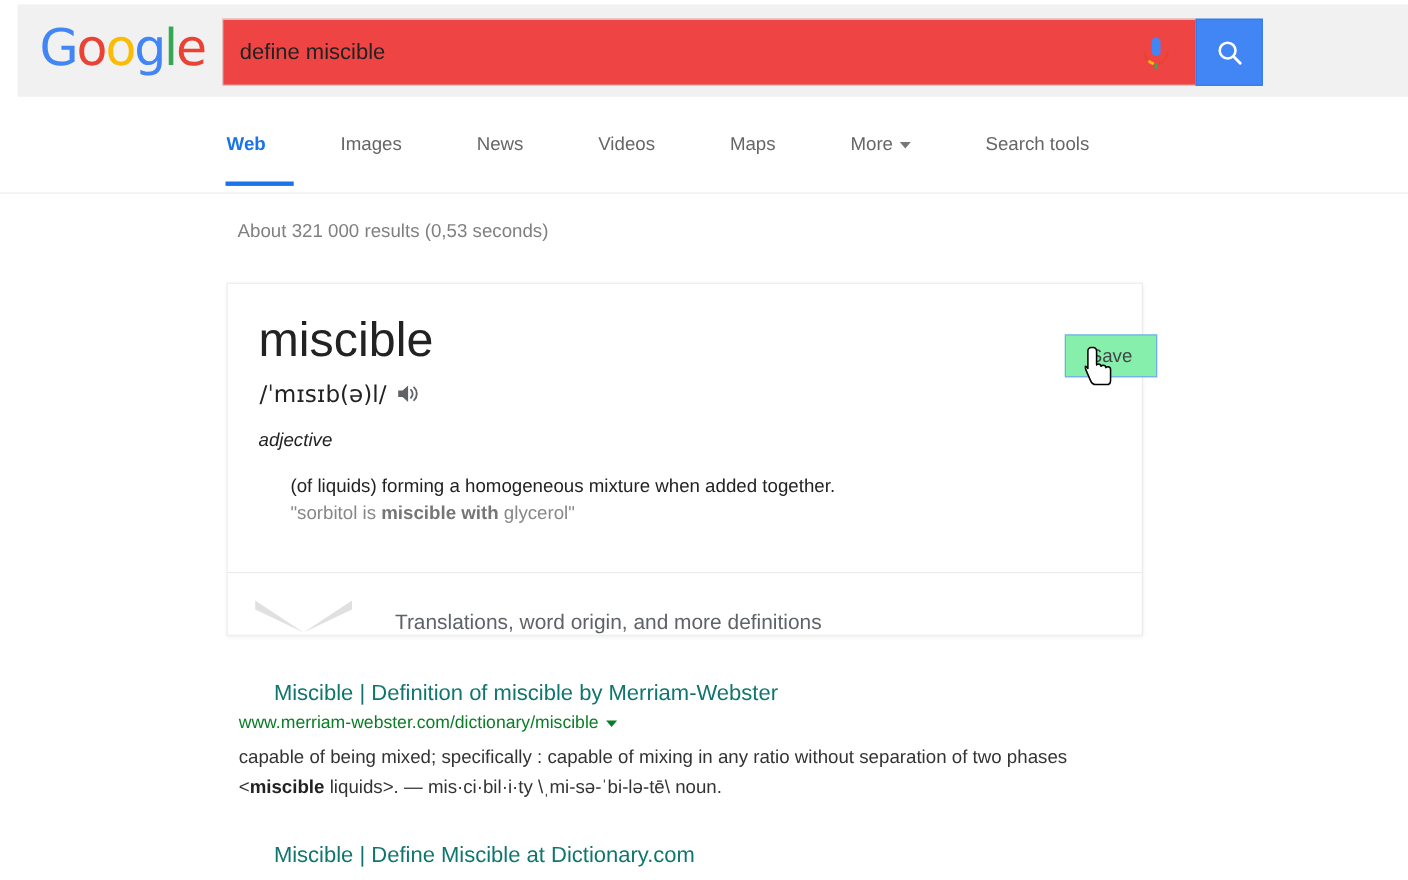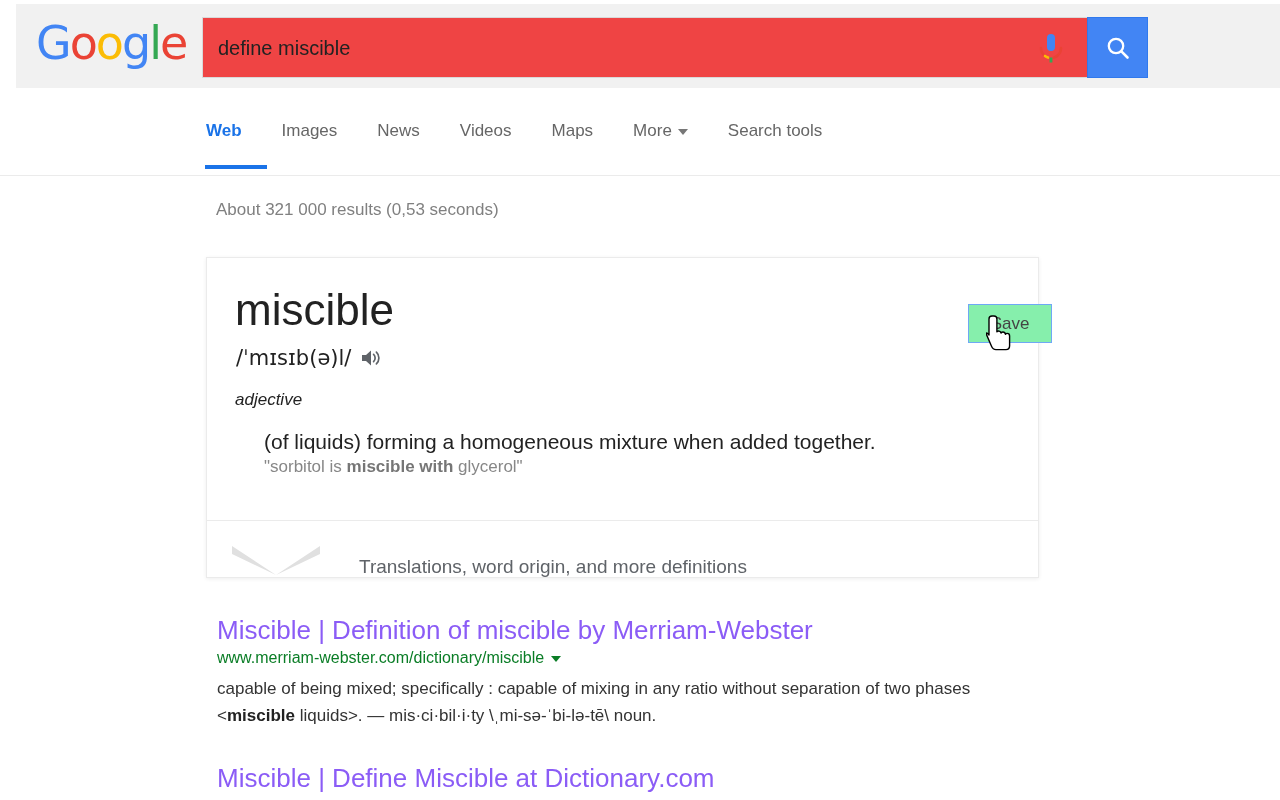--- a/index.html
+++ b/index.html
@@ -122,20 +122,21 @@
     width: 1280px;
     height: 1px;
     background: #ebebeb;
   }
   .nav-items {
     position: absolute;
     left: 206px;
     top: 33px;
     display: flex;
     align-items: flex-end;
+    gap: 28px;
   }
   .nav-item {
     font-size: 17px;
     color: #666666;
     margin-right: 40px;
     white-space: nowrap;
     cursor: pointer;
     position: relative;
     padding-bottom: 28px;
   }
@@ -226,21 +227,21 @@
     color: #222;
   }
 
   .def-sense {
     position: absolute;
     left: 57px;
     top: 172px;
     width: 730px;
   }
   .def-text {
-    font-size: 21px;
+    font-size: 17px;
     color: #222;
     line-height: 24px;
   }
   .def-example {
     font-size: 17px;
     color: #878787;
     line-height: 24px;
     margin-top: 1px;
   }
   .def-example b { color: #767676; font-weight: bold; }
@@ -285,26 +286,27 @@
     color: #5f6368;
   }
 
   
   .result {
     position: absolute;
     left: 217px;
     width: 790px;
   }
   .result-title {
-    font-size: 26px;
+    font-size: 20px;
     line-height: 26px;
-    color: #8b5cf6;
+    color: #0f766e;
     text-decoration: none;
     white-space: nowrap;
     cursor: pointer;
+    margin-left: 32px;
   }
   .result-url-row {
     margin-top: 5px;
     font-size: 16px;
     line-height: 20px;
     color: #0a7d26;
     white-space: nowrap;
   }
   .result-url-row b { font-weight: normal; }
   .url-caret {

